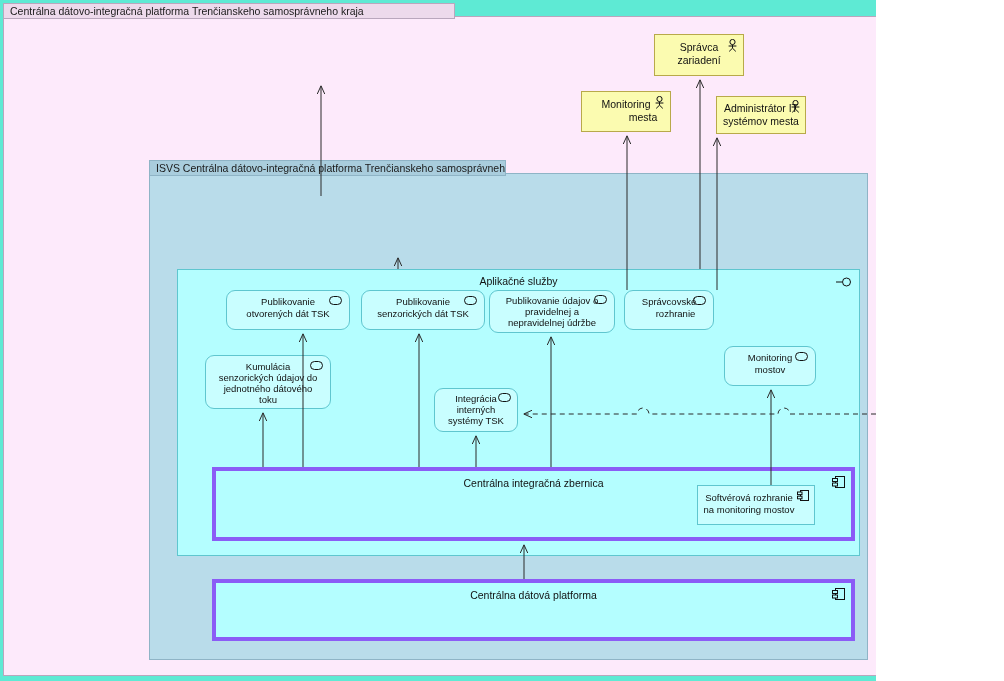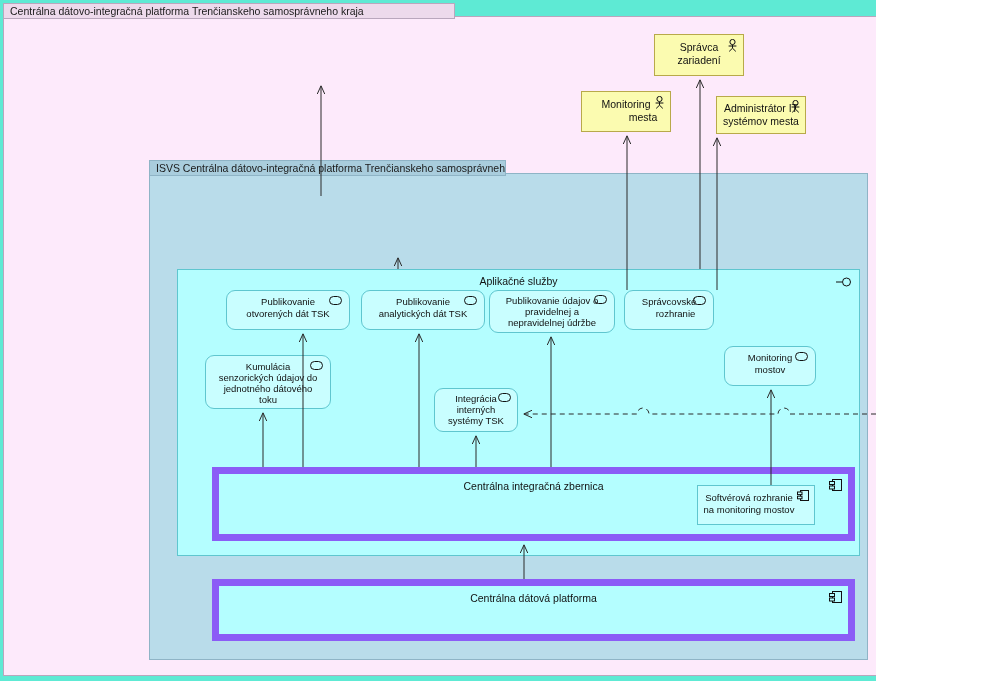--- a/index.html
+++ b/index.html
@@ -28,21 +28,21 @@
 
   
   .svc-yellow{border:1px solid #b8a94a;background:#fbfbb0;}
   .svc-yellow .lbl{font-size:10.5px;color:#111;}
 
   
   .app-group{border:1px solid #5fc6cf;background:#b4feff;}
   .app-group .lbl{font-size:10.5px;color:#111;}
   .app-svc{border:1px solid #5fc6cf;background:#c9feff;border-radius:9px;}
   .app-svc .lbl{font-size:9.5px;color:#111;}
-  .app-comp{border:7px solid #8b5cf6;background:#b4feff;}
+  .app-comp{border:4px solid #8b5cf6;background:#b4feff;}
   .app-comp .lbl{font-size:10.5px;color:#111;}
   .app-comp-sm{border:1px solid #5fc6cf;background:#c9feff;}
   .app-comp-sm .lbl{font-size:9.5px;color:#111;}
 
   
   .ico{position:absolute;}
   .ico svg{display:block;}
   svg.overlay{position:absolute;left:0;top:0;width:1004px;height:681px;
               pointer-events:none;overflow:visible;}
 </style>
@@ -122,21 +122,21 @@
     <div class="lbl" style="top:17px;"><span>otvorených dát TSK</span></div>
     <span class="ico" style="right:7px;top:5px;">
       <svg width="13" height="9" viewBox="0 0 13 9">
           <rect x="0.5" y="0.5" width="12" height="8" rx="4" fill="none" stroke="#111" stroke-width="1"></rect>
         </svg>
     </span>
   </div>
 
   <div class="box app-svc" style="left:361px;top:290px;width:124px;height:40px;">
     <div class="lbl" style="top:5px;"><span>Publikovanie</span></div>
-    <div class="lbl" style="top:17px;"><span>analytických dát TSK</span></div>
+    <div class="lbl" style="top:17px;"><span>senzorických dát TSK</span></div>
     <span class="ico" style="right:7px;top:5px;">
       <svg width="13" height="9" viewBox="0 0 13 9">
           <rect x="0.5" y="0.5" width="12" height="8" rx="4" fill="none" stroke="#111" stroke-width="1"></rect>
         </svg>
     </span>
   </div>
 
   <div class="box app-svc" style="left:489px;top:290px;width:126px;height:43px;">
     <div class="lbl" style="top:4px;"><span>Publikovanie údajov o</span></div>
     <div class="lbl" style="top:15px;"><span>pravidelnej a</span></div>

